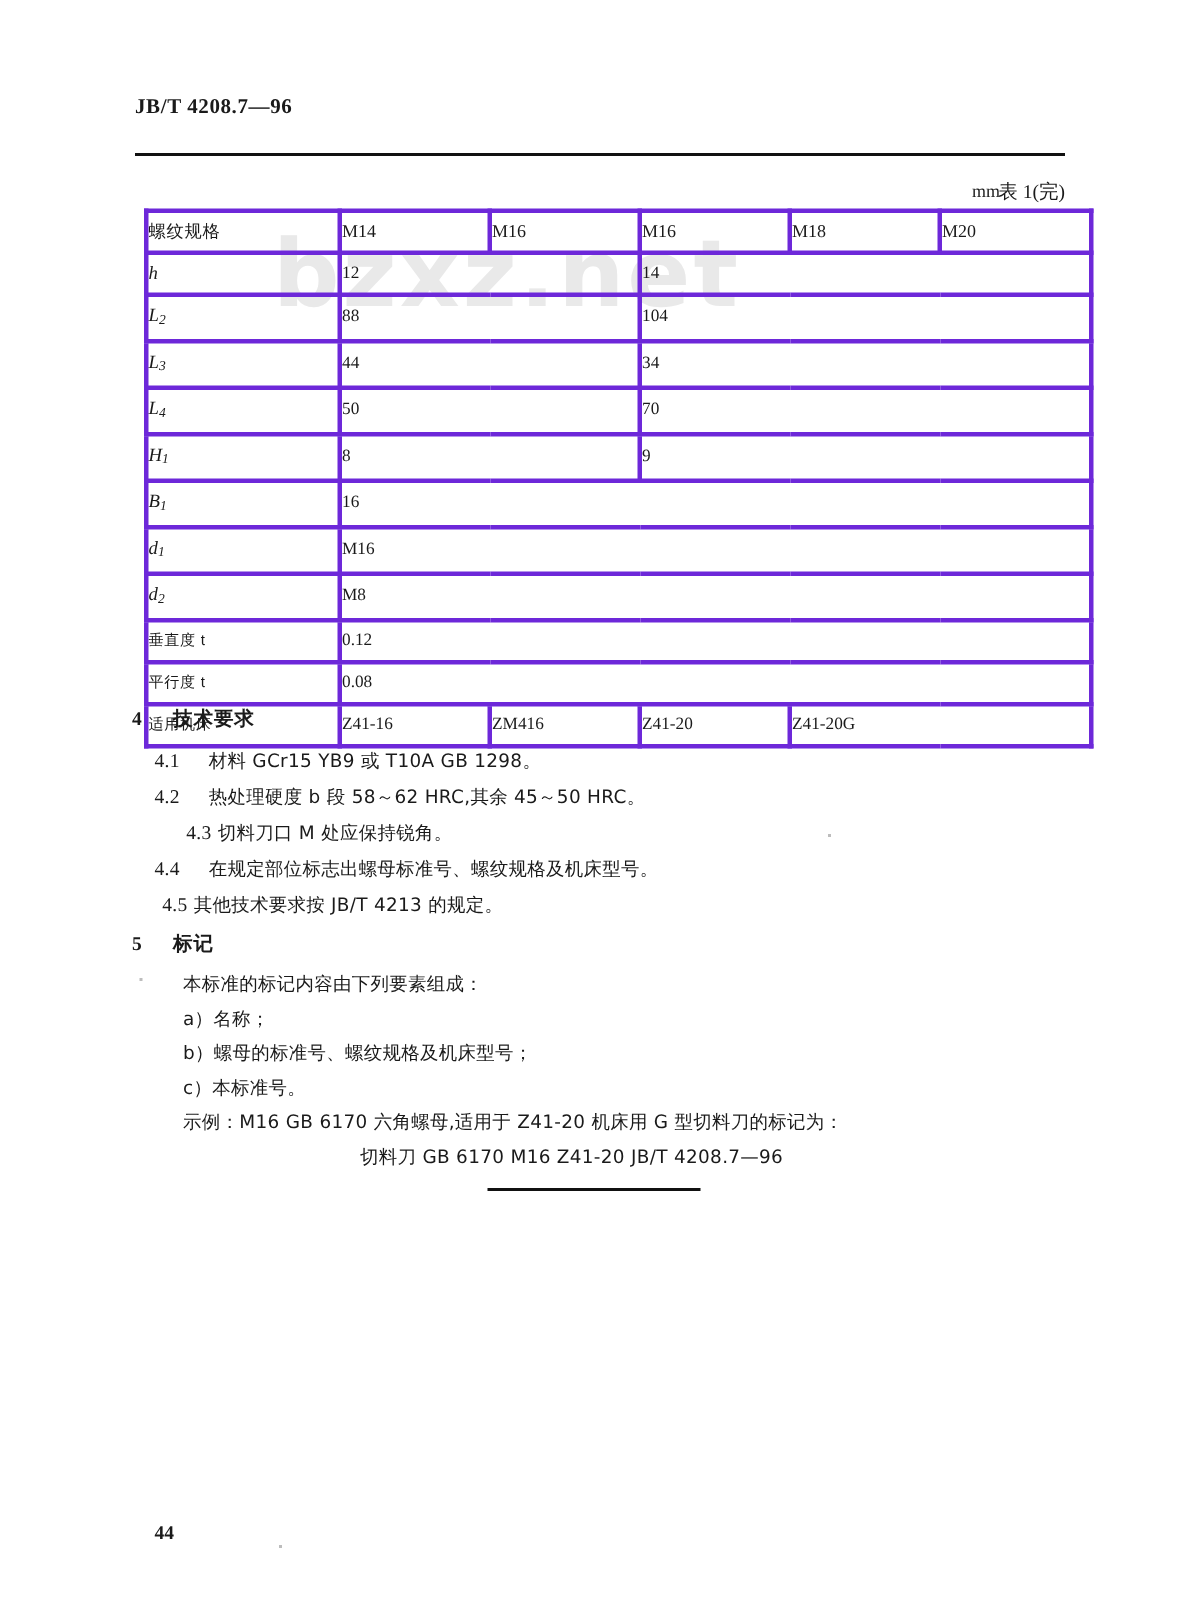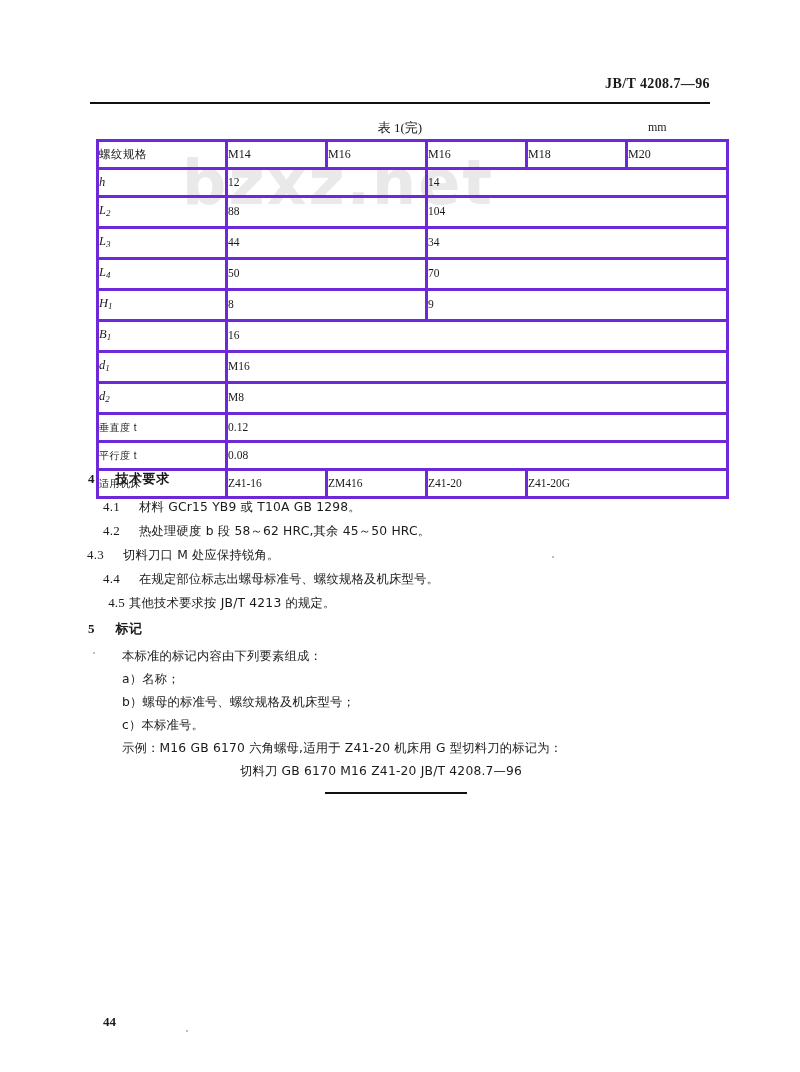--- a/index.html
+++ b/index.html
@@ -36,44 +36,44 @@
     user-select: none;
     white-space: nowrap;
   }
 
   .content { position: relative; z-index: 2; }
 
   
   .std-header {
     position: absolute;
     left: 90px;
-    top: 76px;
+    top: 64px;
     width: 620px;
-    text-align: right;
+    text-align: left;
     font-family: "Liberation Serif", serif;
     font-weight: bold;
     font-size: 14px;
     letter-spacing: .4px;
   }
   .header-rule {
     position: absolute;
     left: 90px;
     top: 102px;
     width: 620px;
     height: 2px;
     background: #111;
   }
 
   
   .table-caption {
     position: absolute;
     left: 90px;
     top: 119px;
     width: 620px;
-    text-align: center;
+    text-align: right;
     font-size: 13px;
     font-family: "Liberation Serif", serif;
   }
   .table-unit {
     position: absolute;
     left: 648px;
     top: 120px;
     font-size: 12px;
     font-family: "Liberation Serif", serif;
   }
@@ -280,21 +280,21 @@
     <div class="para" style="left:103px; top:500px;">
       <span class="idx">4.1</span>
       <span>材料   GCr15 YB9 或 T10A GB 1298。</span>
     </div>
 
     <div class="para" style="left:103px; top:524px;">
       <span class="idx">4.2</span>
       <span>热处理硬度   b 段 58～62 HRC,其余 45～50 HRC。</span>
     </div>
 
-    <div class="para" style="left:87px; top:548px;">
+    <div class="para" style="left:109px; top:548px;text-align:right;">
       <span class="idx">4.3</span>
       <span>切料刀口 M 处应保持锐角。</span>
     </div>
 
     <div class="para" style="left:103px; top:572px;">
       <span class="idx">4.4</span>
       <span>在规定部位标志出螺母标准号、螺纹规格及机床型号。</span>
     </div>
 
     <div class="para" style="left:93px; top:596px;text-align:right;">

